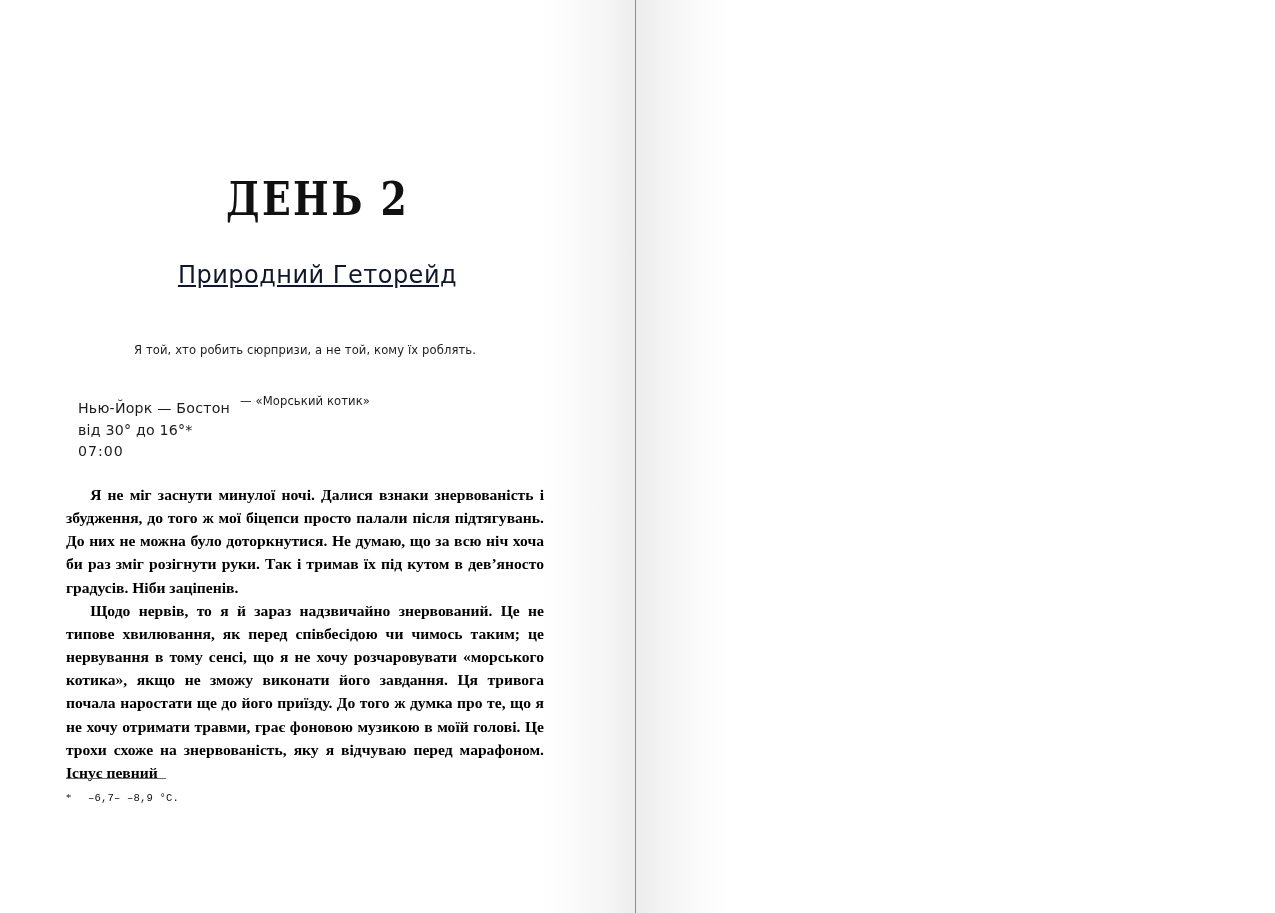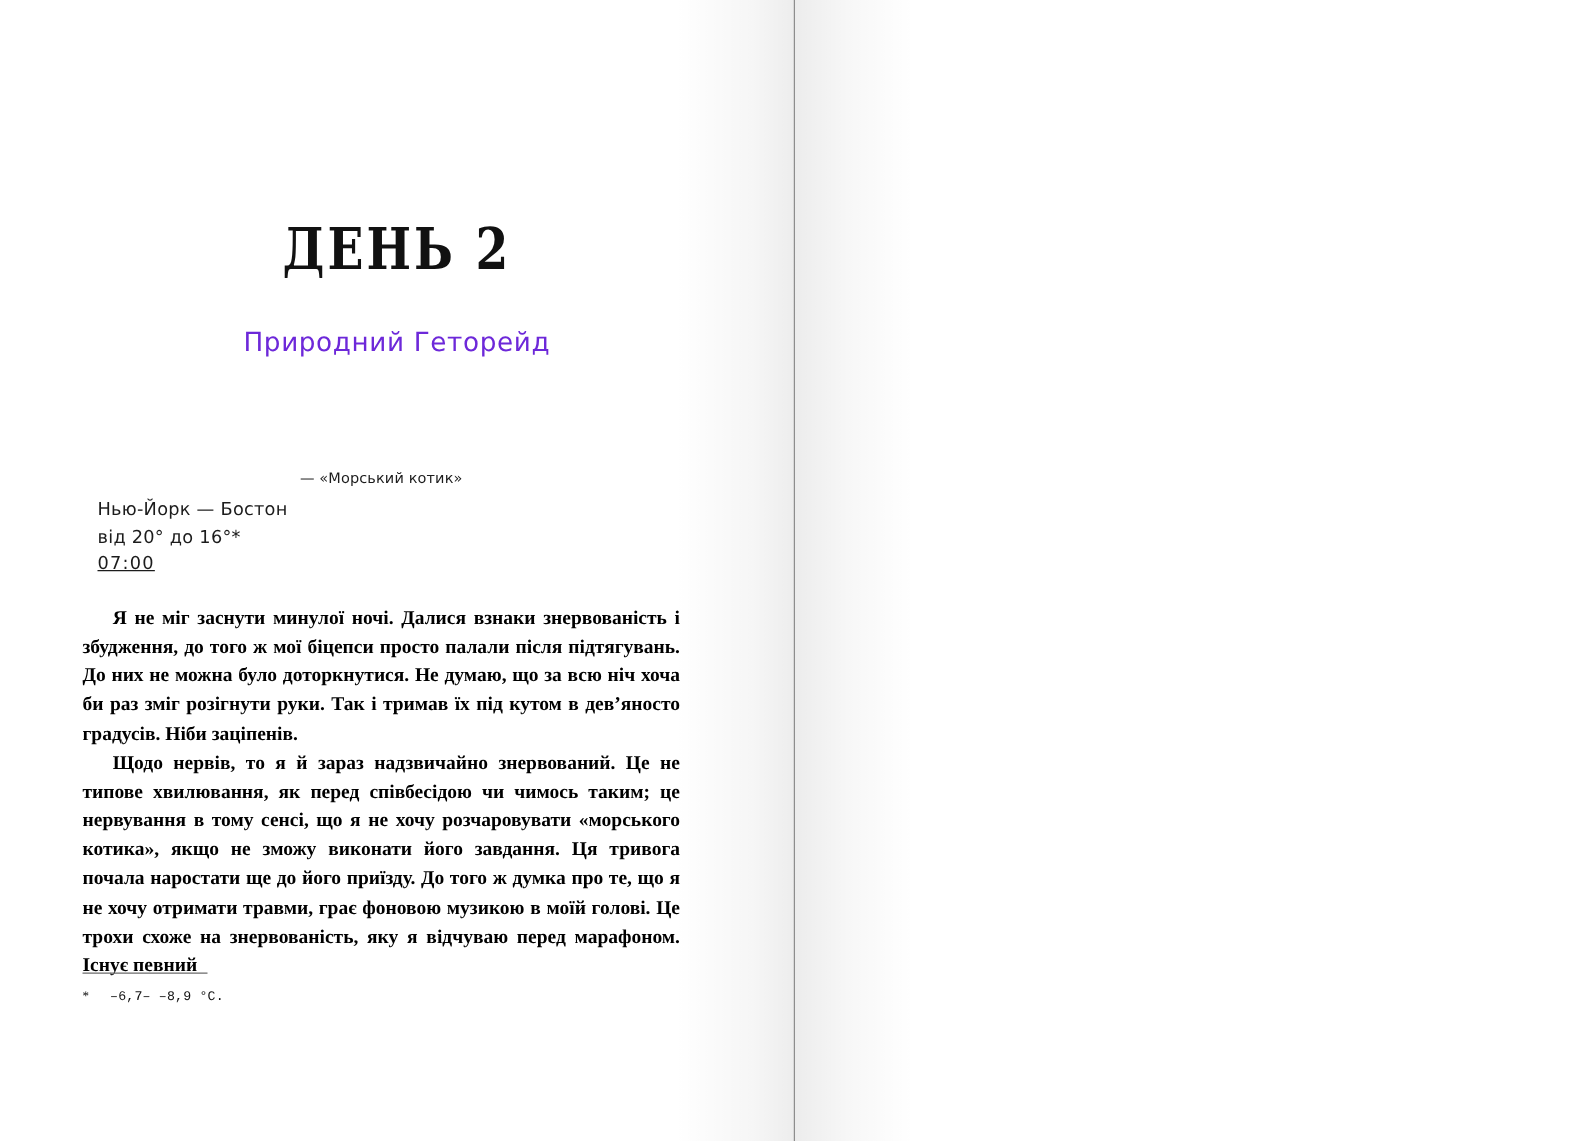--- a/index.html
+++ b/index.html
@@ -63,24 +63,25 @@
     color: #111111;
     transform: scaleX(0.82);
   }
   .chapter-title {
     position: absolute;
     left: 0; right: 0;
     top: 263px;
     text-align: center;
     font-family: "DejaVu Sans", sans-serif;
     font-weight: 400;
-    font-size: 21px;
+    font-size: 24px;
     line-height: 1.05;
     letter-spacing: 0.5px;
-    color: #6d28d9;
+    color: #0f172a;
+    text-decoration: underline;
   }
 
   .epigraph {
     position: absolute;
     left: 66px;
     width: 478px;
     top: 341px;
     text-align: center;
     font-family: "DejaVu Sans", sans-serif;
     font-size: 11.6px;
@@ -94,21 +95,21 @@
     position: absolute;
     left: 66px;
     top: 398px;
     font-family: "DejaVu Sans", sans-serif;
     font-size: 14.2px;
     line-height: 1.53;
     color: #1c1c1c;
     letter-spacing: 0.2px;
   }
   .dateblock .line { display: block; white-space: pre; margin-left: 12px; }
-  .dateblock .line-time { font-style: normal; letter-spacing: 1px; text-decoration: underline; }
+  .dateblock .line-time { font-style: normal; letter-spacing: 1px; }
 
   
   .body-col {
     position: absolute;
     font-family: "Liberation Serif", serif;
     font-size: 15.6px;
     line-height: 1.485;
     text-align: justify;
     text-justify: inter-word;
     hyphens: auto;
@@ -164,26 +165,27 @@
 
 <div class="spread">
 
   <div class="page page-left">
 
     <div class="chapter-number">ДЕНЬ 2</div>
 
     <div class="chapter-title">Природний Гeторейд</div>
 
     <div class="epigraph">
+      <span>Я той, хто робить сюрпризи, а не той, кому їх роблять.</span>
       <span class="attribution">— «Морський котик»</span>
     </div>
 
     <div class="dateblock">
       <span class="line">Нью-Йорк — Бостон</span>
-      <span class="line">від 20° до 16°*</span>
+      <span class="line">від 30° до 16°*</span>
       <span class="line line-time">07:00</span>
     </div>
 
     <div class="body-col left-body">
       <p>Я не міг заснути минулої ночі. Далися взнаки знервованість і збудження, до того ж мої біцепси просто палали після підтягувань. До них не можна було доторкнутися. Не думаю, що за всю ніч хоча би раз зміг розігнути руки. Так і тримав їх під кутом в дев’яносто градусів. Ніби заціпенів.</p>
       <p>Щодо нервів, то я й зараз надзвичайно знервований. Це не типове хвилювання, як перед співбесідою чи чимось таким; це нервування в тому сенсі, що я не хочу розчаровувати «морського котика», якщо не зможу виконати його завдання. Ця тривога почала наростати ще до його приїзду. До того ж думка про те, що я не хочу отримати травми, грає фоновою музикою в моїй голові. Це трохи схоже на знервованість, яку я відчуваю перед марафоном. Існує певний</p>
     </div>
 
     <div class="footnote-block left-footnote">
       <div class="footnote-rule"></div>

